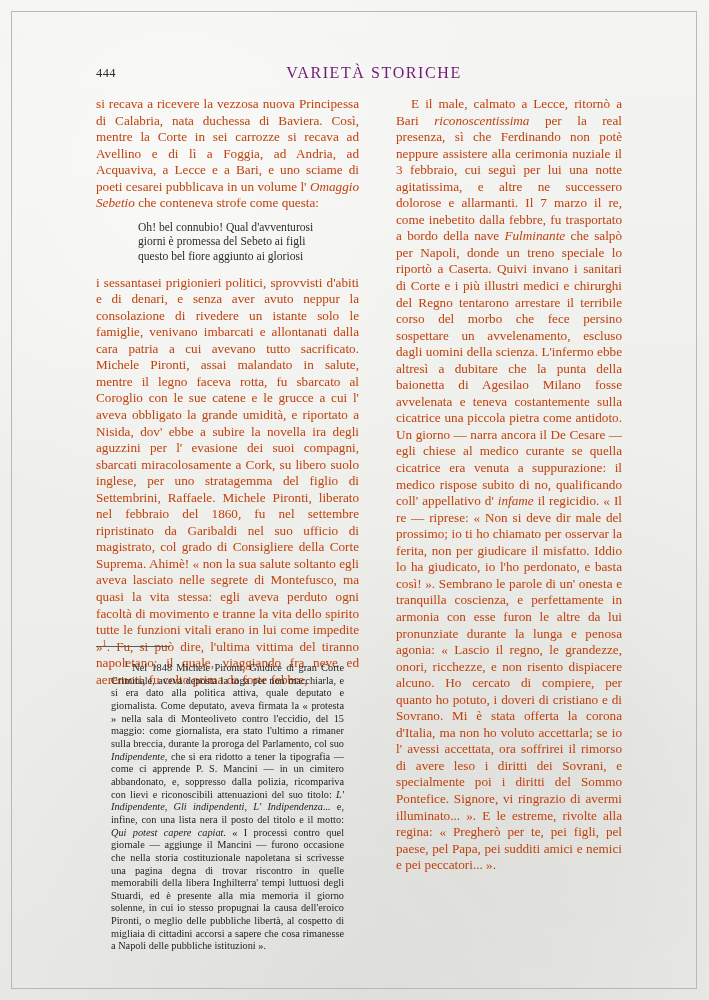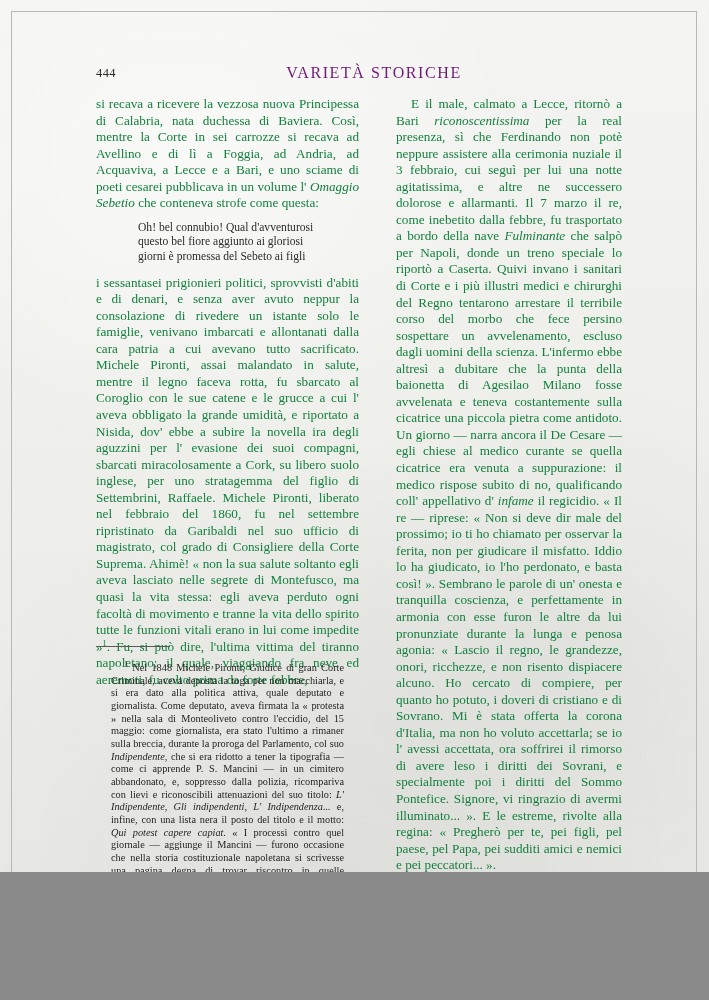--- a/index.html
+++ b/index.html
@@ -3,21 +3,21 @@
 <meta charset="utf-8">
 <style>
   html, body {
     margin: 0;
     padding: 0;
     background: #8a8a8a;
   }
   .page {
     position: relative;
     width: 709px;
-    height: 872px;
+    height: 1000px;
     background: #f2f2f0;
     overflow: hidden;
     font-family: "Liberation Serif", "DejaVu Serif", serif;
     color: #1c1c1c;
   }
   
   .paper-tone {
     position: absolute;
     inset: 0;
     background:
@@ -71,21 +71,21 @@
   }
   .col-left  { left: 96px; }
   .col-right { left: 396px; width: 226px; }
 
   p {
     margin: 0;
     text-align: justify;
     text-justify: inter-word;
     font-size: 13.2px;
     line-height: 16.55px;
-    color: #15803d;
+    color: #c2410c;
     hyphens: manual;
   }
   p.flow { text-indent: 0; }
   p.indent { text-indent: 15px; }
 
   .verse {
     margin: 9px 0 10px 0;
     font-size: 11.6px;
     line-height: 14.6px;
     color: #2b2b2b;
@@ -138,22 +138,22 @@
   <div class="head">
     <div class="folio">444</div>
     <div class="running-head">VARIETÀ STORICHE</div>
   </div>
 
   <div class="col col-left">
     <p class="flow"><span>si recava a ricevere la vezzosa nuova Principessa di Calabria, nata duchessa di Baviera. Così, mentre la Corte in sei carrozze si recava ad Avellino e di lì a Foggia, ad Andria, ad Acquaviva, a Lecce e a Bari, e uno sciame di poeti cesarei pubblicava in un volume l' </span><em>Omaggio Sebetio</em><span> che conteneva strofe come questa:</span></p>
 
     <div class="verse verse-left">
       <span class="vline">Oh! bel connubio! Qual d'avventurosi</span>
+      <span class="vline">giorni è promessa del Sebeto ai figli</span>
       <span class="vline">questo bel fiore  aggiunto ai gloriosi</span>
-      <span class="vline">giorni è promessa del Sebeto ai figli</span>
     </div>
 
     <p class="flow"><span>i sessantasei prigionieri politici, sprovvisti d'abiti e di denari, e senza aver avuto neppur la consolazione di rivedere un istante solo le famiglie, venivano imbarcati e allontanati dalla cara patria a cui avevano tutto sacrificato. Michele Pironti, assai malandato in salute, mentre il legno faceva rotta, fu sbarcato al Coroglio con le sue catene e le grucce a cui l' aveva obbligato la grande umidità, e riportato a Nisida, dov' ebbe a subire la novella ira degli aguzzini per l' evasione dei suoi compagni, sbarcati miracolosamente a Cork, su libero suolo inglese, per uno stratagemma del figlio di Settembrini, Raffaele. Michele Pironti, liberato nel febbraio del 1860, fu nel settembre ripristinato da Garibaldi nel suo ufficio di magistrato, col grado di Consigliere della Corte Suprema. Ahimè! « non la sua salute soltanto egli aveva lasciato nelle segrete di Montefusco, ma quasi la vita stessa: egli aveva perduto ogni facoltà di movimento e tranne la vita dello spirito tutte le funzioni vitali erano in lui come impedite »</span><sup class="sup-note">1</sup><span>. Fu, si può dire, l'ultima vittima del tiranno napoletano; il quale, viaggiando fra neve ed aeremoti, fu colto prima da forte febbre,</span></p>
   </div>
 
   <div class="footnote-wrap">
     <div class="fn-rule"></div>
     <p class="footnote"><sup>1</sup><span> Nel 1848 Michele Pironti, Giudice di gran Corte Criminale, aveva deposta la toga per non macchiarla, e si era dato alla politica attiva, quale deputato e giornalista. Come deputato, aveva firmata la « protesta » nella sala di Monteoliveto contro l'eccidio, del 15 maggio: come giornalista, era stato l'ultimo a rimaner sulla breccia, durante la proroga del Parlamento, col suo </span><em>Indipendente</em><span>, che si era ridotto a tener la tipografia — come ci apprende P. S. Mancini — in un cimitero abbandonato, e, soppresso dalla polizia, ricompariva con lievi e riconoscibili attenuazioni del suo titolo: </span><em>L' Indipendente, Gli indipendenti, L' Indipendenza...</em><span> e, infine, con una lista nera il posto del titolo e il motto: </span><em>Qui potest capere capiat.</em><span> « I processi contro quel giornale — aggiunge il Mancini — furono occasione che nella storia costituzionale napoletana si scrivesse una pagina degna di trovar riscontro in quelle memorabili della libera Inghilterra' tempi luttuosi degli Stuardi, ed è presente alla mia memoria il giorno solenne, in cui io stesso propugnai la causa dell'eroico Pironti, o meglio delle pubbliche libertà, al cospetto di migliaia di cittadini accorsi a sapere che cosa rimanesse a Napoli delle pubbliche istituzioni ».</span></p>
   </div>
 

